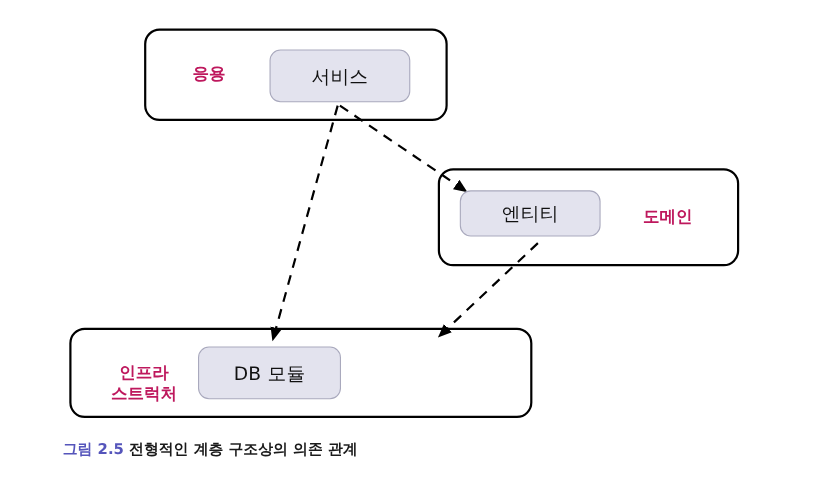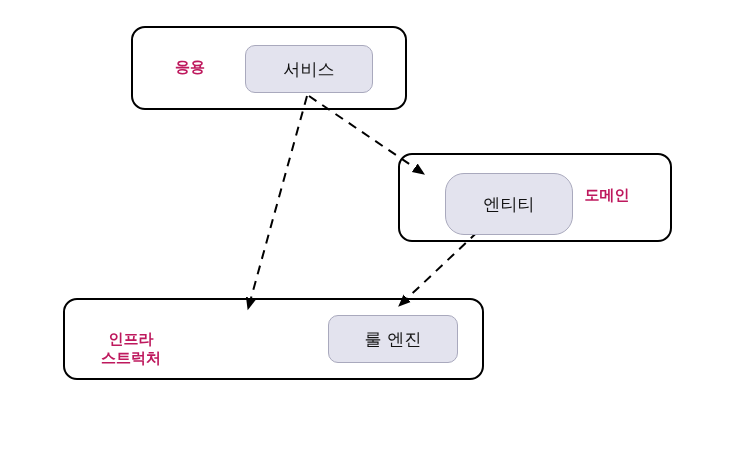--- a/index.html
+++ b/index.html
@@ -98,26 +98,29 @@
     <path d="M 489 221 L 399 306" fill="none" stroke="#000000" stroke-width="2" stroke-dasharray="9,7" marker-end="url(#arrowhead)"></path>
   </svg>
 
   <div class="layer-box" style="left:131px; top:26px; width:276px; height:84px;"></div>
   <div class="layer-label" style="left:160px; top:58px; width:60px;">응용</div>
   <div class="inner-box" style="left:245px; top:45px; width:128px; height:48px;justify-content:center;">
     <span class="inner-label">서비스</span>
   </div>
 
   <div class="layer-box" style="left:398px; top:153px; width:274px; height:89px;"></div>
-  <div class="layer-label" style="left:572px; top:188px; width:70px;font-family:Liberation Mono, monospace;">도메인</div>
-  <div class="inner-box" style="left:445px; top:173px; width:128px; height:62px;border-radius:19px;">
+  <div class="layer-label" style="left:572px; top:188px; width:70px;">도메인</div>
+  <div class="inner-box" style="left:418px; top:173px; width:128px; height:42px;">
     <span class="inner-label">엔티티</span>
   </div>
 
   <div class="layer-box" style="left:63px; top:298px; width:421px; height:82px;"></div>
   <div class="layer-label" style="left:90px; top:330px; width:82px;">인프라
 스트럭처</div>
-  <div class="inner-box" style="left:328px; top:315px; width:130px; height:48px;">
-    <span class="inner-label">룰 엔진</span>
+  <div class="inner-box" style="left:180px; top:315px; width:130px; height:48px;">
+    <span class="inner-label">DB 모듈</span>
   </div>
 
+  <div class="caption">
+    <span class="cap-num">그림 2.5</span><span>&nbsp;</span><span class="cap-text">전형적인 계층 구조상의 의존 관계</span>
+  </div>
 
 </div>
 
 </body></html>

